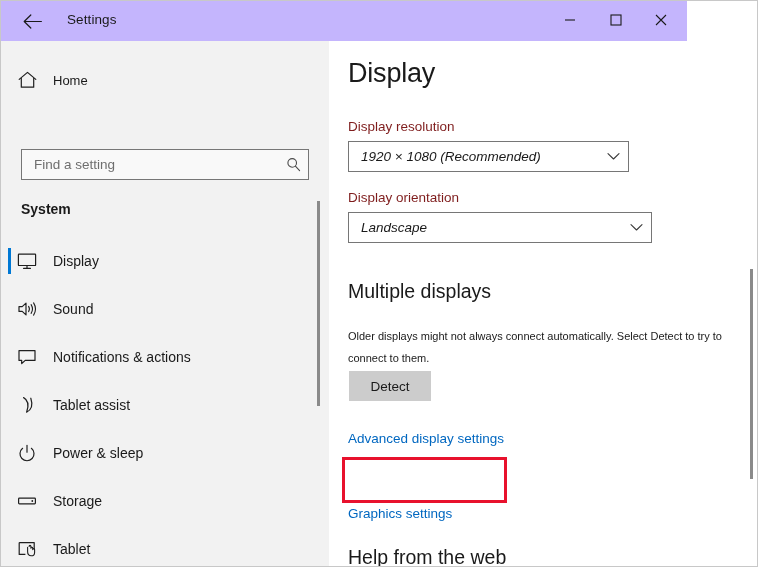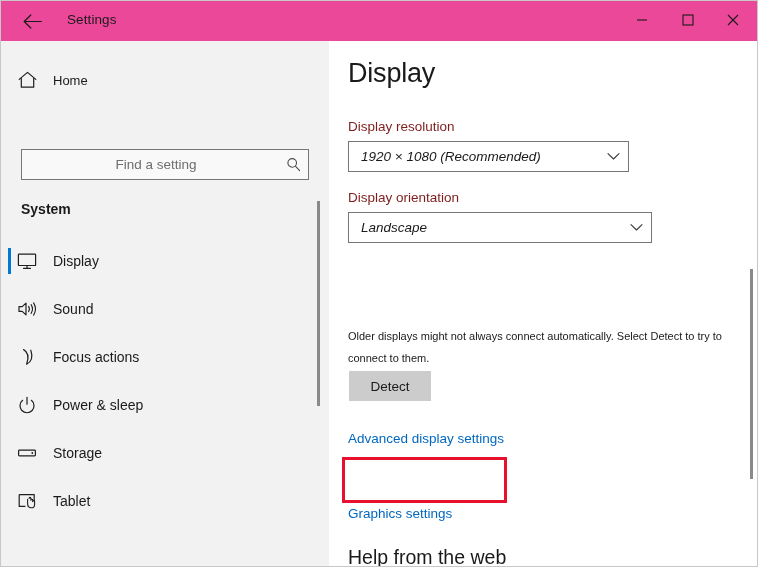--- a/index.html
+++ b/index.html
@@ -13,22 +13,22 @@
     position:relative;
     width:758px; height:567px;
     background:#ffffff;
     border:1px solid #c8c8c8;
     overflow:hidden;
   }
 
   
   #titlebar {
     position:absolute; top:0; left:0;
-    width:758px; height:40px;
-    background:#ec4899;
+    width:686px; height:40px;
+    background:#c4b5fd;
     z-index:5;
   }
   #back-btn {
     position:absolute; left:18px; top:8px;
     width:26px; height:24px;
     display:flex; align-items:center; justify-content:center;
     color:#1a1a1a;
   }
   #app-title {
     position:absolute; left:66px; top:11px;
@@ -64,21 +64,20 @@
     width:288px; height:31px;
     border:1px solid #767676;
     background:#f9f9f9;
     display:flex; align-items:center;
   }
   #search-input {
     flex:1; border:none; outline:none; background:transparent;
     font-family:"Liberation Sans", sans-serif;
     font-size:13.5px; color:#6e6e6e;
     padding-left:12px;
-    text-align:center;
   }
   #search-input::placeholder { color:#6e6e6e; opacity:1; }
   #search-icon { width:30px; display:flex; justify-content:center; align-items:center; color:#4a4a4a; }
 
   #section-title {
     position:absolute; left:20px; top:160px;
     font-size:14px; font-weight:bold; color:#1a1a1a;
   }
 
   #navlist { position:absolute; left:0; top:196px; width:312px; }
@@ -253,29 +252,38 @@
           <svg width="20" height="18" viewBox="0 0 20 18" fill="none">
             <path d="M2 6.6 H5.2 L9 3.1 V14.9 L5.2 11.4 H2 Z" stroke="#1f1f1f" stroke-width="1.2" stroke-linejoin="round"></path>
             <path d="M11.6 6.4 Q13.3 9 11.6 11.6" stroke="#1f1f1f" stroke-width="1.1" stroke-linecap="round"></path>
             <path d="M14.1 4.6 Q16.9 9 14.1 13.4" stroke="#1f1f1f" stroke-width="1.1" stroke-linecap="round"></path>
             <path d="M16.6 2.9 Q20.4 9 16.6 15.1" stroke="#1f1f1f" stroke-width="1.1" stroke-linecap="round"></path>
           </svg>
         </span>
         <span class="lb">Sound</span>
       </div>
 
+      <div class="nav-item">
+        <span class="bar"></span>
+        <span class="ic">
+          <svg width="20" height="18" viewBox="0 0 20 18" fill="none">
+            <path d="M2 2.6 H18 V12.4 H8.2 L4.7 15.6 V12.4 H2 Z" stroke="#1f1f1f" stroke-width="1.2" stroke-linejoin="round"></path>
+          </svg>
+        </span>
+        <span class="lb">Notifications &amp; actions</span>
+      </div>
 
       <div class="nav-item">
         <span class="bar"></span>
         <span class="ic">
           <svg width="20" height="18" viewBox="0 0 20 18" fill="none">
             <path d="M6.6 1.6 Q13.6 5.4 9.6 16.2 Q17.2 12.4 13.8 2.2" stroke="#1f1f1f" stroke-width="1.2" stroke-linecap="round" stroke-linejoin="round"></path>
           </svg>
         </span>
-        <span class="lb">Focus actions</span>
+        <span class="lb">Tablet assist</span>
       </div>
 
       <div class="nav-item">
         <span class="bar"></span>
         <span class="ic">
           <svg width="20" height="18" viewBox="0 0 20 18" fill="none">
             <path d="M5.6 4.3 A7 7 0 1 0 14.4 4.3" stroke="#1f1f1f" stroke-width="1.2" stroke-linecap="round"></path>
             <path d="M10 1.4 V8.2" stroke="#1f1f1f" stroke-width="1.2" stroke-linecap="round"></path>
           </svg>
         </span>
@@ -326,20 +334,21 @@
     <div class="field-label" id="orient-label">Display orientation</div>
     <div class="combo" id="orient-combo">
       <span class="val">Landscape</span>
       <span class="chev">
         <svg width="13" height="9" viewBox="0 0 13 9" fill="none">
           <path d="M1 1.6 L6.5 7 L12 1.6" stroke="#3a3a3a" stroke-width="1.1" stroke-linecap="round" stroke-linejoin="round"></path>
         </svg>
       </span>
     </div>
 
+    <div id="md-title">Multiple displays</div>
     <div id="md-desc">Older displays might not always connect automatically. Select Detect to try to connect to them.</div>
     <button id="detect-btn">Detect</button>
 
     <a class="link" id="adv-link" href="#">Advanced display settings</a>
 
     <div id="gfx-highlight"></div>
     <a class="link" id="gfx-link" href="#">Graphics settings</a>
 
     <div id="help-title">Help from the web</div>
 

